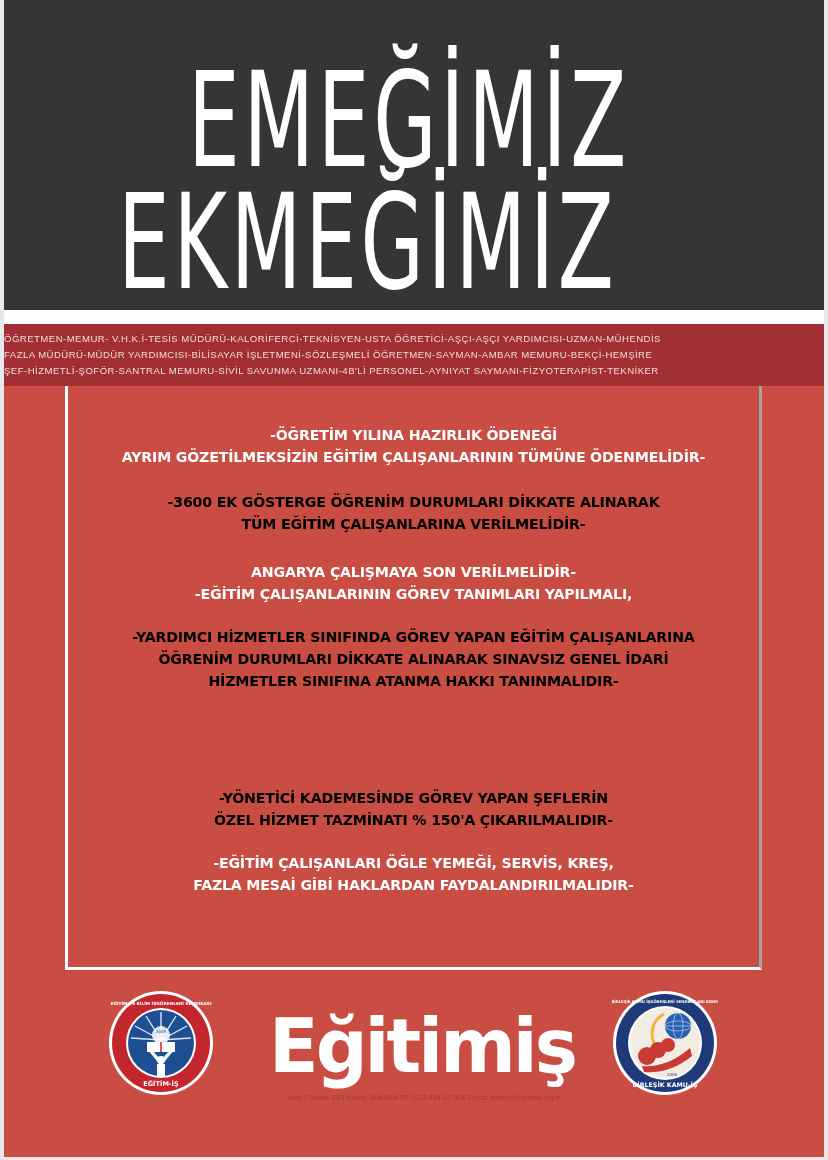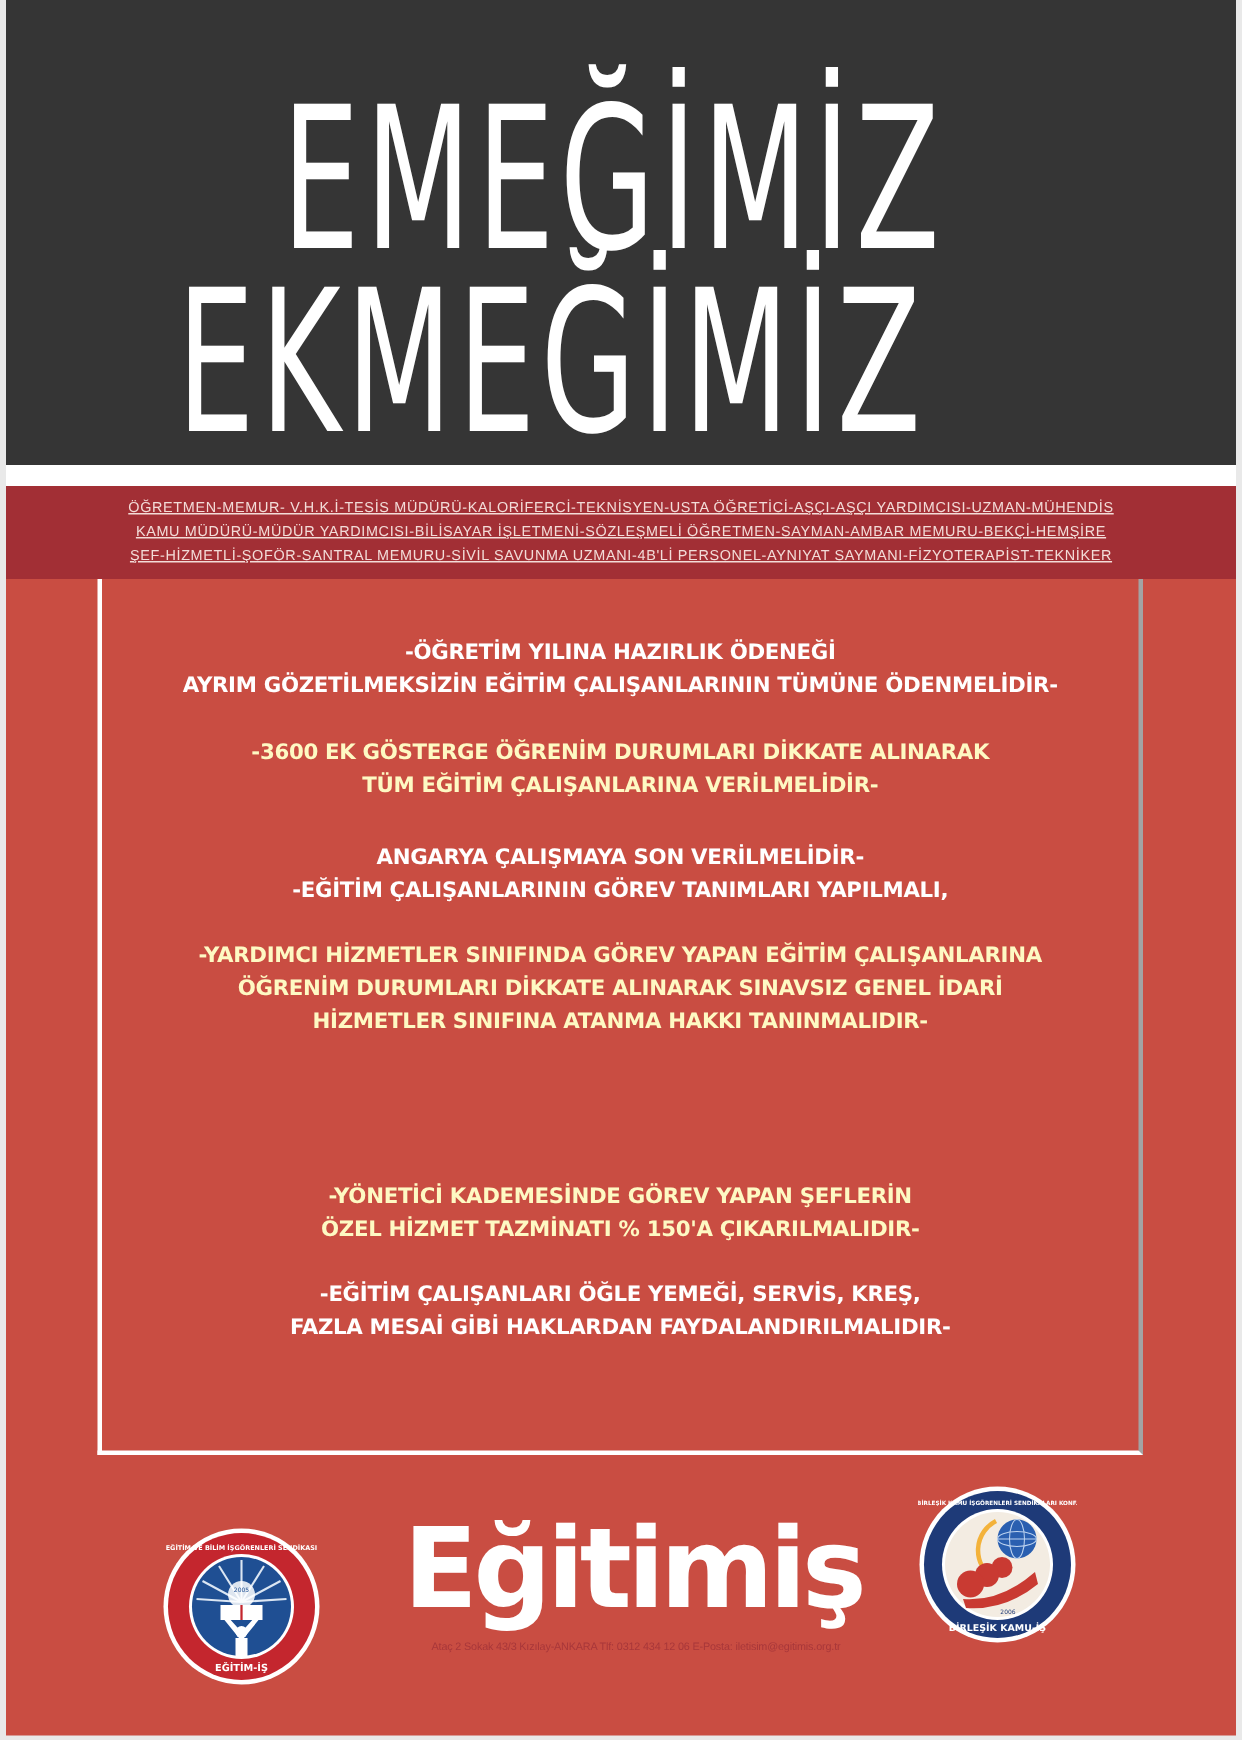--- a/index.html
+++ b/index.html
@@ -23,39 +23,38 @@
     transform-origin: left top;
   }
   .headline.l1 { top: 54px; left: 184px; font-size: 132px; letter-spacing: 6px; transform: scaleX(0.62); }
   .headline.l2 { top: 176px; left: 114px; font-size: 132px; letter-spacing: 6px; transform: scaleX(0.62); }
   .white-band {
     position: absolute; left: 0; top: 310px; width: 820px; height: 14px; background: #ffffff;
   }
   .subtitle-band {
     position: absolute; left: 0; top: 324px; width: 820px; height: 62px;
     background: #a22f35; color: #f3dcd8;
-    display: flex; flex-direction: column; align-items: center; justify-content: center;
+    display: flex; flex-direction: column; align-items: flex-start; justify-content: center;
     gap: 2px;
-    text-decoration: underline;
   }
   .subtitle-band .line {
     font-size: 9.6px; letter-spacing: 0.45px; line-height: 14px; white-space: nowrap;
   }
   .demands-box {
     position: absolute; left: 61px; top: 386px; width: 697px; height: 584px;
     border-left: 3px solid #ffffff; border-right: 3px solid #a3a3a3; border-bottom: 3px solid #ffffff;
     box-sizing: border-box;
   }
   .demand {
     position: absolute; left: 0; width: 100%; text-align: center;
     font-family: "DejaVu Sans", sans-serif; font-weight: bold;
     font-size: 14.2px; line-height: 22px; letter-spacing: -0.2px;
   }
   .demand.light { color: #ffffff; }
-  .demand.dark { color: #fef9c3; }
+  .demand.dark { color: #000000; }
   .demand .ln { display: block; white-space: nowrap; }
   .logo {
     position: absolute; width: 106px; height: 106px; border-radius: 50%;
   }
   .logo svg { display: block; }
   .brand {
     position: absolute; left: 248px; top: 1003px; width: 340px; text-align: center;
     color: #ffffff; font-family: "DejaVu Sans", sans-serif; font-weight: bold;
     font-size: 74px; line-height: 86px; letter-spacing: -3px;
     transform: scaleX(0.98);
@@ -72,21 +71,21 @@
 
   <div class="header">
     <h1 class="headline l1">EMEĞİMİZ</h1>
     <h1 class="headline l2">EKMEĞİMİZ</h1>
   </div>
 
   <div class="white-band"></div>
 
   <div class="subtitle-band">
     <div class="line">ÖĞRETMEN-MEMUR- V.H.K.İ-TESİS MÜDÜRÜ-KALORİFERCİ-TEKNİSYEN-USTA ÖĞRETİCİ-AŞÇI-AŞÇI YARDIMCISI-UZMAN-MÜHENDİS</div>
-    <div class="line">KAMU MÜDÜRÜ-MÜDÜR YARDIMCISI-BİLİSAYAR İŞLETMENİ-SÖZLEŞMELİ ÖĞRETMEN-SAYMAN-AMBAR MEMURU-BEKÇİ-HEMŞİRE</div>
+    <div class="line">FAZLA MÜDÜRÜ-MÜDÜR YARDIMCISI-BİLİSAYAR İŞLETMENİ-SÖZLEŞMELİ ÖĞRETMEN-SAYMAN-AMBAR MEMURU-BEKÇİ-HEMŞİRE</div>
     <div class="line">ŞEF-HİZMETLİ-ŞOFÖR-SANTRAL MEMURU-SİVİL SAVUNMA UZMANI-4B'Lİ PERSONEL-AYNIYAT SAYMANI-FİZYOTERAPİST-TEKNİKER</div>
   </div>
 
   <div class="demands-box">
     <div class="demand light" style="top:38px">
       <span class="ln">-ÖĞRETİM YILINA HAZIRLIK ÖDENEĞİ</span>
       <span class="ln">AYRIM GÖZETİLMEKSİZİN EĞİTİM ÇALIŞANLARININ TÜMÜNE ÖDENMELİDİR-</span>
     </div>
     <div class="demand dark" style="top:105px">
       <span class="ln">-3600 EK GÖSTERGE ÖĞRENİM DURUMLARI DİKKATE ALINARAK</span>
@@ -104,21 +103,21 @@
     <div class="demand dark" style="top:401px">
       <span class="ln">-YÖNETİCİ KADEMESİNDE GÖREV YAPAN ŞEFLERİN</span>
       <span class="ln">ÖZEL HİZMET TAZMİNATI % 150'A ÇIKARILMALIDIR-</span>
     </div>
     <div class="demand light" style="top:466px">
       <span class="ln">-EĞİTİM ÇALIŞANLARI ÖĞLE YEMEĞİ, SERVİS, KREŞ,</span>
       <span class="ln">FAZLA MESAİ GİBİ HAKLARDAN FAYDALANDIRILMALIDIR-</span>
     </div>
   </div>
 
-  <div class="logo" style="left:104px; top:1018px;">
+  <div class="logo" style="left:104px; top:990px;">
     <svg width="106" height="106" viewBox="0 0 106 106">
       <circle cx="53" cy="53" r="52" fill="#ffffff"></circle>
       <circle cx="53" cy="53" r="49" fill="#c4262e"></circle>
       <circle cx="53" cy="53" r="35" fill="#ffffff"></circle>
       <circle cx="53" cy="53" r="33" fill="#1f4f93"></circle>
       <g stroke="#dbe6f3" stroke-width="1.4">
         <line x1="53" y1="50" x2="53" y2="22"></line>
         <line x1="53" y1="50" x2="38" y2="26"></line>
         <line x1="53" y1="50" x2="68" y2="26"></line>
         <line x1="53" y1="50" x2="27" y2="36"></line>

